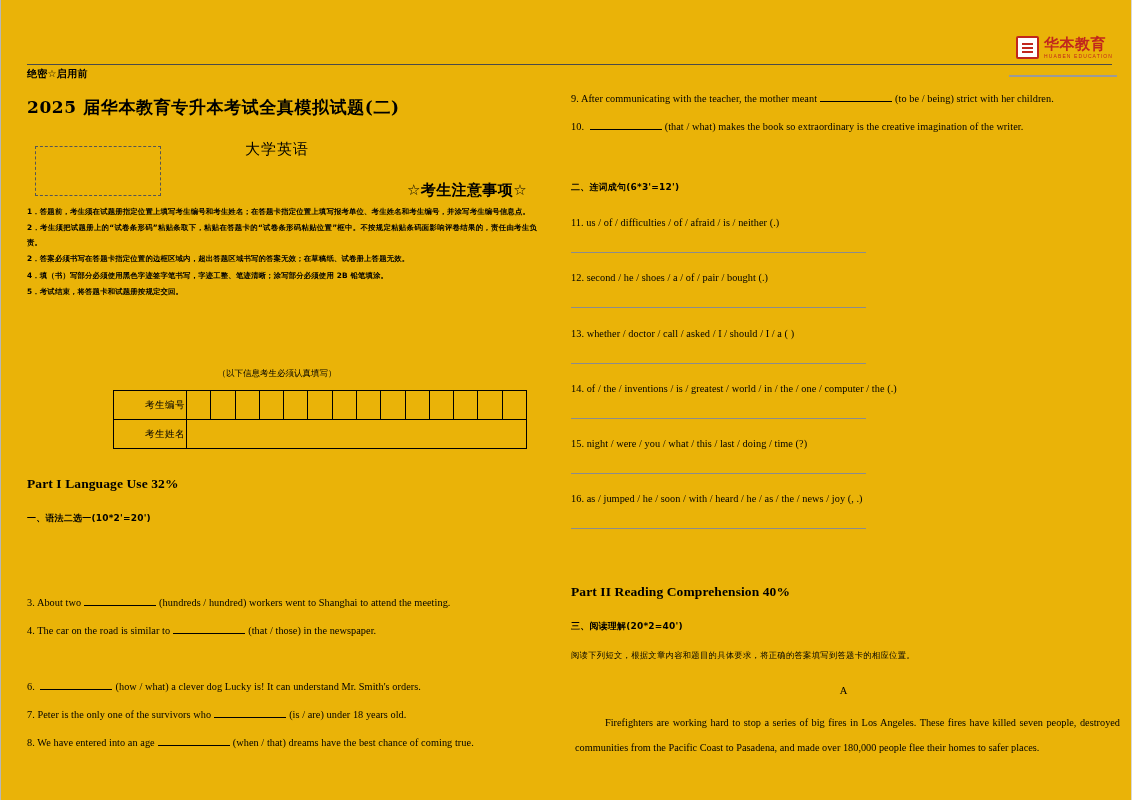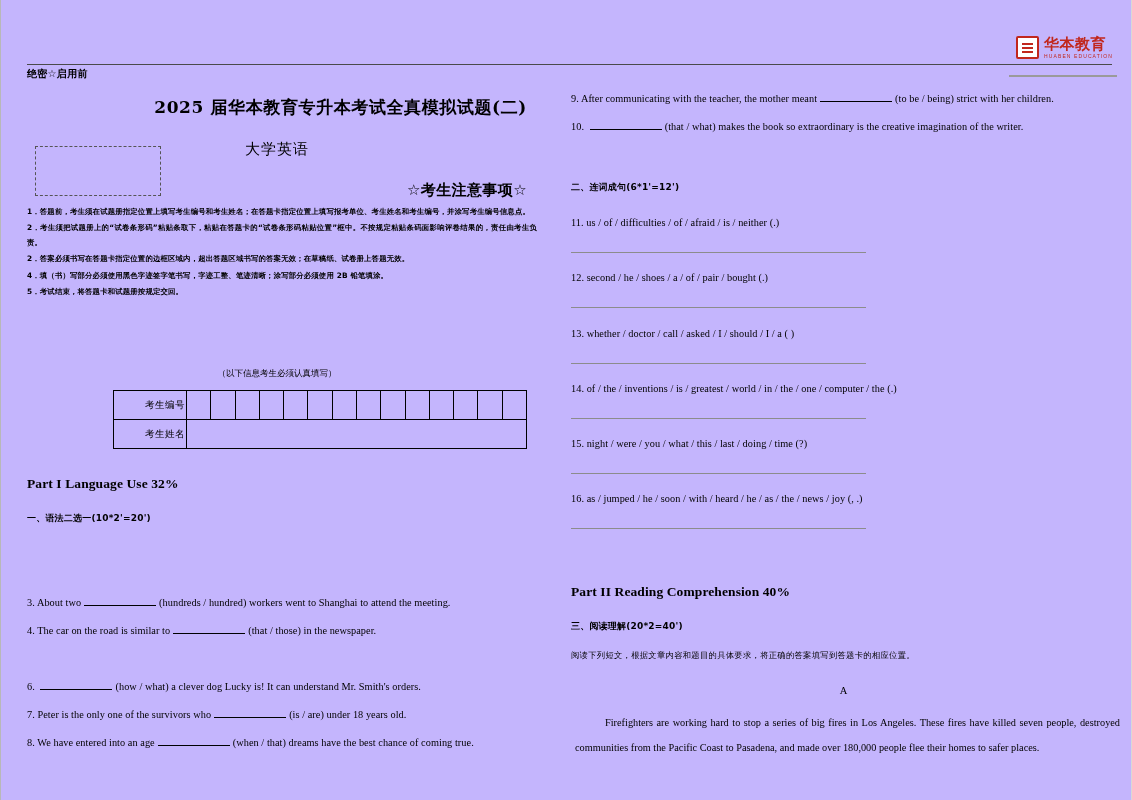--- a/index.html
+++ b/index.html
@@ -13,21 +13,21 @@
     font-family: "Liberation Serif", serif;
     color: #000;
     overflow: hidden;
     position: relative;
   }
   .page {
     position: absolute;
     left: 0; top: 0;
     width: 1132px;
     height: 800px;
-    background: #c4b5fd;
+    background: #eab308;
     box-sizing: border-box;
     border-left: 1px solid #b8b8b8;
     border-right: 1px solid #d8d8d8;
   }
 
   
   .logo {
     position: absolute;
     right: 18px;
     top: 36px;
@@ -99,21 +99,21 @@
     left: 0; top: 67px;
     font-family: "DejaVu Sans", sans-serif;
     font-size: 10px;
     font-weight: bold;
     letter-spacing: 0.3px;
   }
   .doc-title {
     position: absolute;
     left: 0; top: 96px;
     width: 500px;
-    text-align: right;
+    text-align: left;
     font-family: "DejaVu Serif", serif;
     font-size: 17px;
     font-weight: bold;
     letter-spacing: 0.6px;
   }
   .doc-subject {
     position: absolute;
     left: 0; top: 140px;
     width: 500px;
     text-align: center;
@@ -336,21 +336,21 @@
     <div class="abs q" style="left:0; top:93px; width:545px;">
       <span>9.</span>
       <span>After communicating with the teacher, the mother meant</span><span class="blank-inline"></span><span>(to be / being) strict with her children.</span>
     </div>
 
     <div class="abs q" style="left:0; top:121px; width:545px;">
       <span>10.</span>
       <span></span><span class="blank-inline"></span><span>(that / what) makes the book so extraordinary is the creative imagination of the writer.</span>
     </div>
 
-    <div class="abs sec-title" style="left:0; top:181px;">二、连词成句(6*1'=12')</div>
+    <div class="abs sec-title" style="left:0; top:181px;">二、连词成句(6*3'=12')</div>
 
     <div class="abs q" style="left:0; top:217px;">
       <span>11.</span>
       <span>us / of / difficulties / of / afraid / is / neither (.)</span>
     </div>
     <hr class="answer-rule abs" style="left:0; top:252px;">
 
     <div class="abs q" style="left:0; top:272px;">
       <span>12.</span>
       <span>second / he / shoes / a / of / pair / bought (.)</span>

